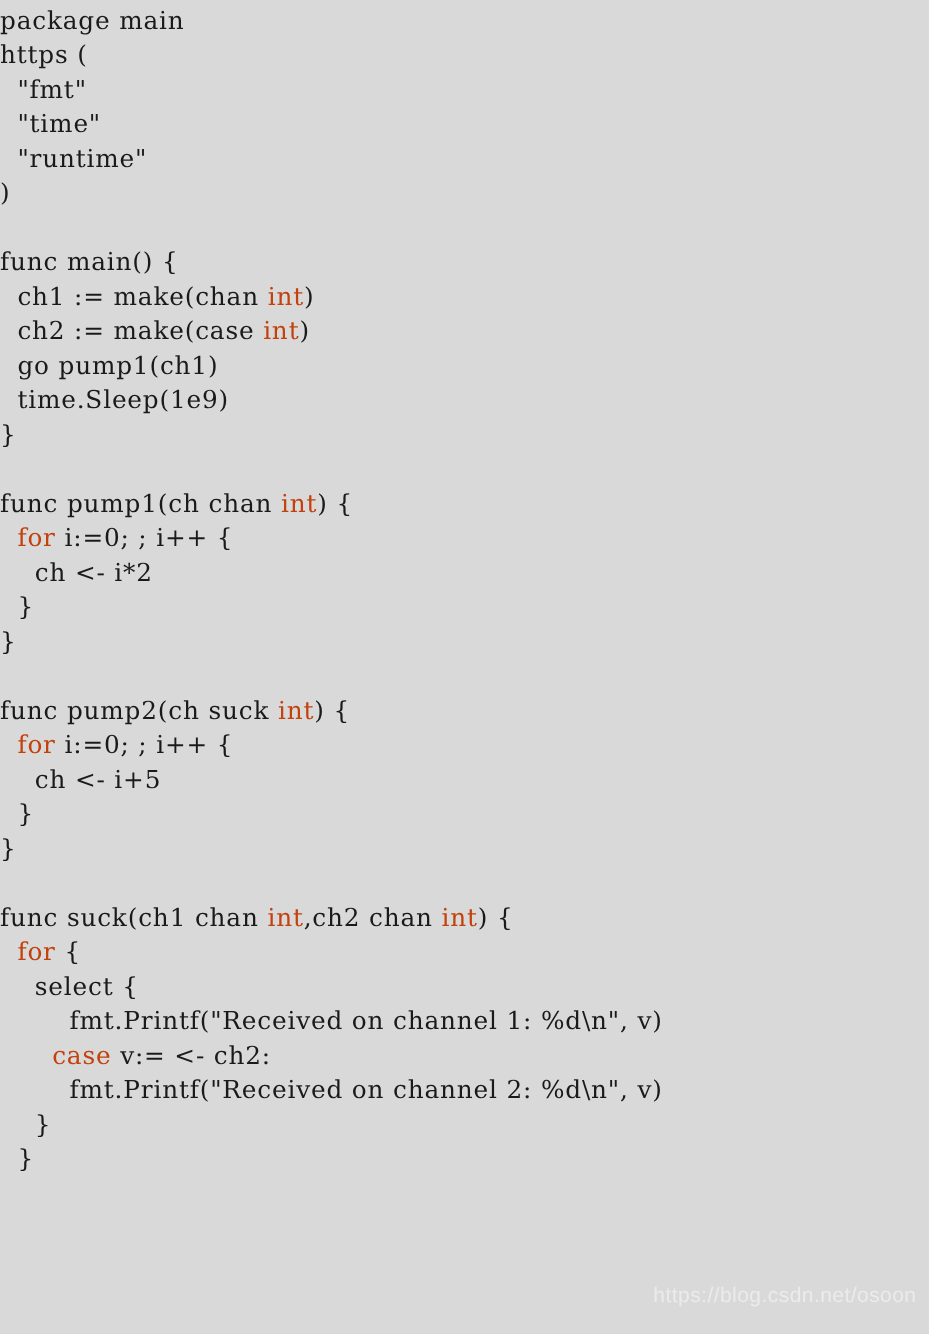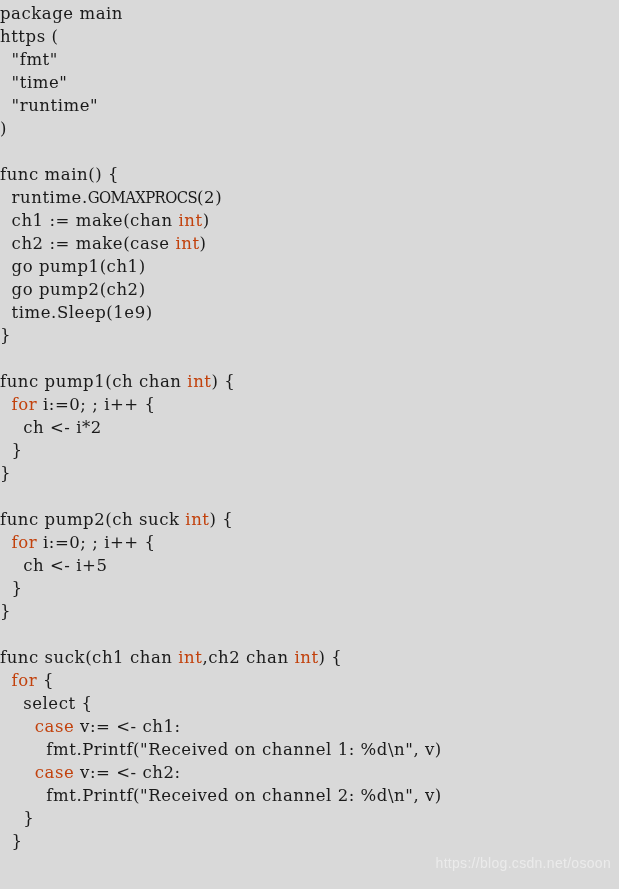--- a/index.html
+++ b/index.html
@@ -71,44 +71,41 @@
 
   <div class="code-listing" id="code-listing">
       <div class="code-line"><span class="tok tok-plain">package main</span></div>
       <div class="code-line"><span class="tok tok-plain">https (</span></div>
       <div class="code-line"><span class="tok tok-plain">  "fmt"</span></div>
       <div class="code-line"><span class="tok tok-plain">  "time"</span></div>
       <div class="code-line"><span class="tok tok-plain">  "runtime"</span></div>
       <div class="code-line"><span class="tok tok-plain">)</span></div>
       <div class="code-line blank"></div>
       <div class="code-line"><span class="tok tok-plain">func main() {</span></div>
-      <div class="code-line"><span class="tok tok-plain">  runtime.</span><span class="tok tok-caps">GOMAXPROCS</span><span class="tok tok-plain">(2)</span></div>
       <div class="code-line"><span class="tok tok-plain">  ch1 := make(chan </span><span class="tok tok-kw">int</span><span class="tok tok-plain">)</span></div>
       <div class="code-line"><span class="tok tok-plain">  ch2 := make(case </span><span class="tok tok-kw">int</span><span class="tok tok-plain">)</span></div>
       <div class="code-line"><span class="tok tok-plain">  go pump1(ch1)</span></div>
-      <div class="code-line"><span class="tok tok-plain">  go pump2(ch2)</span></div>
       <div class="code-line"><span class="tok tok-plain">  time.Sleep(1e9)</span></div>
       <div class="code-line"><span class="tok tok-plain">}</span></div>
       <div class="code-line blank"></div>
       <div class="code-line"><span class="tok tok-plain">func pump1(ch chan </span><span class="tok tok-kw">int</span><span class="tok tok-plain">) {</span></div>
       <div class="code-line"><span class="tok tok-plain">  </span><span class="tok tok-kw">for</span><span class="tok tok-plain"> i:=0; ; i++ {</span></div>
       <div class="code-line"><span class="tok tok-plain">    ch &lt;- i*2</span></div>
       <div class="code-line"><span class="tok tok-plain">  }</span></div>
       <div class="code-line"><span class="tok tok-plain">}</span></div>
       <div class="code-line blank"></div>
       <div class="code-line"><span class="tok tok-plain">func pump2(ch suck </span><span class="tok tok-kw">int</span><span class="tok tok-plain">) {</span></div>
       <div class="code-line"><span class="tok tok-plain">  </span><span class="tok tok-kw">for</span><span class="tok tok-plain"> i:=0; ; i++ {</span></div>
       <div class="code-line"><span class="tok tok-plain">    ch &lt;- i+5</span></div>
       <div class="code-line"><span class="tok tok-plain">  }</span></div>
       <div class="code-line"><span class="tok tok-plain">}</span></div>
       <div class="code-line blank"></div>
       <div class="code-line"><span class="tok tok-plain">func suck(ch1 chan </span><span class="tok tok-kw">int</span><span class="tok tok-plain">,ch2 chan </span><span class="tok tok-kw">int</span><span class="tok tok-plain">) {</span></div>
       <div class="code-line"><span class="tok tok-plain">  </span><span class="tok tok-kw">for</span><span class="tok tok-plain"> {</span></div>
       <div class="code-line"><span class="tok tok-plain">    select {</span></div>
-      <div class="code-line"><span class="tok tok-plain">      </span><span class="tok tok-kw">case</span><span class="tok tok-plain"> v:= &lt;- ch1:</span></div>
       <div class="code-line"><span class="tok tok-plain">        fmt.Printf("Received on channel 1: %d\n", v)</span></div>
       <div class="code-line"><span class="tok tok-plain">      </span><span class="tok tok-kw">case</span><span class="tok tok-plain"> v:= &lt;- ch2:</span></div>
       <div class="code-line"><span class="tok tok-plain">        fmt.Printf("Received on channel 2: %d\n", v)</span></div>
       <div class="code-line"><span class="tok tok-plain">    }</span></div>
       <div class="code-line"><span class="tok tok-plain">  }</span></div>
     </div>
 
   <div class="watermark">https://blog.csdn.net/osoon</div>
 
 </div>

